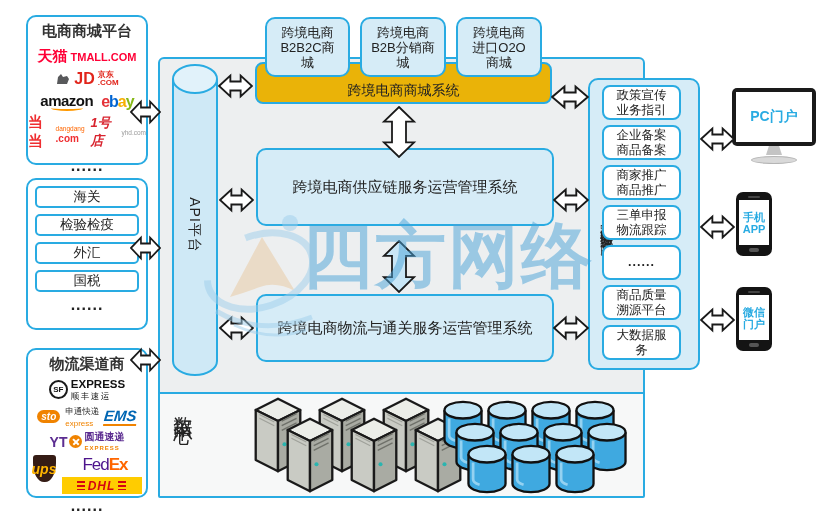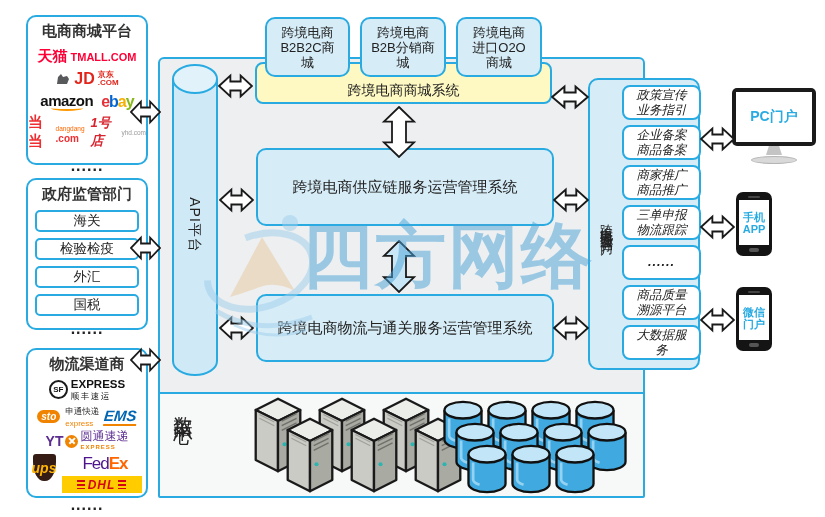--- a/index.html
+++ b/index.html
@@ -16,41 +16,41 @@
 
   .bluebox  { background:#d6ecf7; border:2px solid #29abe2; border-radius:10px; }
   .whitebox { background:#fff;    border:2px solid #29abe2; border-radius:8px; }
 
   
   .cyl { left:171px; top:63px; width:48px; height:314px; z-index:5; }
   .cyl-label { left:160px; top:212px; width:70px; height:26px; line-height:26px; text-align:center;
                transform:rotate(90deg); font-size:14px; color:#222; letter-spacing:1px; z-index:6; }
 
   
-  .mall-wrap { left:255px; top:62px; width:297px; height:42px; background:#fef9c3;
+  .mall-wrap { left:255px; top:62px; width:297px; height:42px; background:#eab308;
                border:2px solid #29abe2; border-radius:8px; z-index:5; }
   .mall-label { position:absolute; bottom:2px; left:0; width:100%; text-align:center;
                 font-size:14px; color:#222; }
   .top-box { top:17px; height:60px; z-index:6; display:flex; align-items:center; justify-content:center; }
   .tb-text { width:64px; text-align:center; font-size:13px; line-height:15px; color:#222; }
 
   
   .sys-box { left:256px; width:298px; z-index:5; display:flex; align-items:center; justify-content:center;
              font-size:15px; color:#222; }
   .sys-supply { top:148px; height:78px; }
   .sys-logi   { top:294px; height:68px; }
 
   
   .portal { left:588px; top:78px; width:112px; height:292px; z-index:6; }
   .portal-label { position:absolute; left:3px; top:0; width:26px; height:100%;
                   writing-mode:vertical-rl; text-orientation:upright;
                   display:flex; align-items:center; justify-content:center;
                   font-size:13px; letter-spacing:2px; color:#222; }
-  .portal-item { position:absolute; left:32px; width:79px; height:35px;
-                 display:flex; align-items:center; justify-content:center;font-style:italic; }
+  .portal-item { position:absolute; left:12px; width:79px; height:35px;
+                 display:flex; align-items:center; justify-content:center; }
   .pi-text { width:56px; text-align:center; font-size:12.5px; line-height:14.5px; color:#222; }
 
   
   .panel { left:26px; width:122px; background:#fff; border:2.5px solid #29abe2; border-radius:10px;
            z-index:6; display:flex; flex-direction:column; align-items:center; }
   .panel-title { font-size:15px; font-weight:600; color:#333; margin-top:5px; }
   .gov-item { width:104px; height:22px; border:2px solid #29abe2; border-radius:5px; background:#fff;
               display:flex; align-items:center; justify-content:center; font-size:13.5px;
               color:#222; margin-top:6px; }
   .dots { font-weight:700; letter-spacing:1px; color:#222; }
@@ -86,21 +86,21 @@
   .sto-cn { font-size:8.5px; color:#333; }
   .sto-sub { font-size:8px; color:#f08300; }
   .c-ems { color:#0066b3; font-style:italic; font-weight:700; font-size:15px;
            border-bottom:2.5px solid #f08300; transform:skewX(-6deg); }
   .c-yt { color:#5c2d91; font-weight:800; font-size:14px; }
   .yto-circle { width:13px; height:13px; background:#f08300; border-radius:50%; position:relative; flex:none; }
   .yto-circle::before, .yto-circle::after { content:""; position:absolute; left:2.5px; top:5.8px;
                width:8px; height:1.6px; background:#fff; }
   .yto-circle::before { transform:rotate(45deg); } .yto-circle::after { transform:rotate(-45deg); }
   .yto-col { line-height:8px; text-align:left; }
-  .yto-cn { font-size:12px; color:#5c2d91; font-weight:400; }
+  .yto-cn { font-size:10px; color:#5c2d91; font-weight:700; }
   .yto-sub { font-size:6px; color:#f08300; font-weight:700; letter-spacing:1px; }
   .ups-shield { width:23px; height:27px; background:#351c15;
                 border-radius:3px 3px 11px 11px / 3px 3px 19px 19px;
                 display:flex; align-items:center; justify-content:center; flex:none; }
   .ups-txt { color:#ffb500; font-weight:700; font-style:italic; font-size:14px; }
   .fd-col { display:flex; flex-direction:column; align-items:center; gap:2px; }
   .c-fed { color:#4d148c; font-weight:400; font-size:17px; letter-spacing:-1px;padding-left:7px; }
   .c-ex  { color:#ff6600; font-weight:700; font-size:17px; letter-spacing:-1px; }
   .dhl-badge { background:#ffcc00; width:80px; height:17px; display:flex;
                align-items:center; justify-content:center; gap:3px; }
@@ -216,21 +216,20 @@
       </span>
       <span class="logo-row" style="gap:1px;">
         <span class="c-yhd">1号店</span>
         <span class="yhd-sub">yhd.com</span>
       </span>
     </div>
     <div class="dots" style="margin-top:6px;">......</div>
   </div>
 
   <div class="abs panel" style="top:178px;height:152px;">
-    <div class="panel-title">政府监管部门</div>
     <div class="gov-item">海关</div>
     <div class="gov-item">检验检疫</div>
     <div class="gov-item">外汇</div>
     <div class="gov-item">国税</div>
     <div class="dots" style="margin-top:4px;">......</div>
   </div>
 
   <div class="abs panel" style="top:348px;height:150px;">
     <div class="panel-title">物流渠道商</div>
     <div class="logo-row" style="margin-top:4px;">

